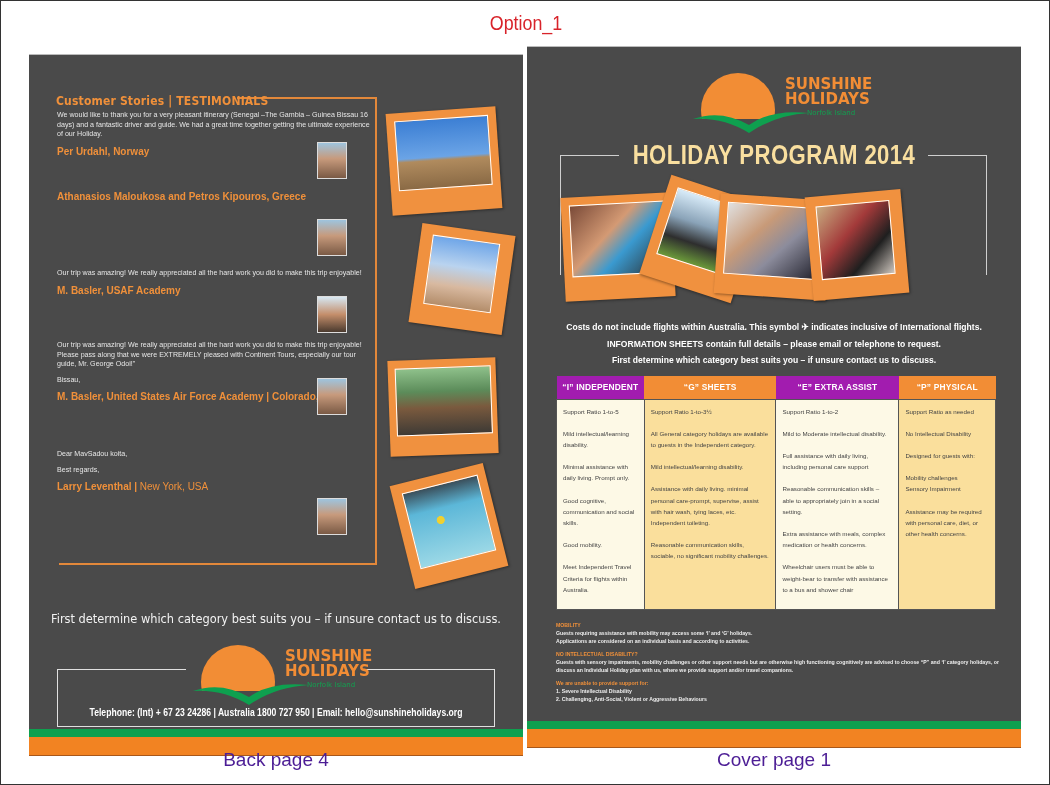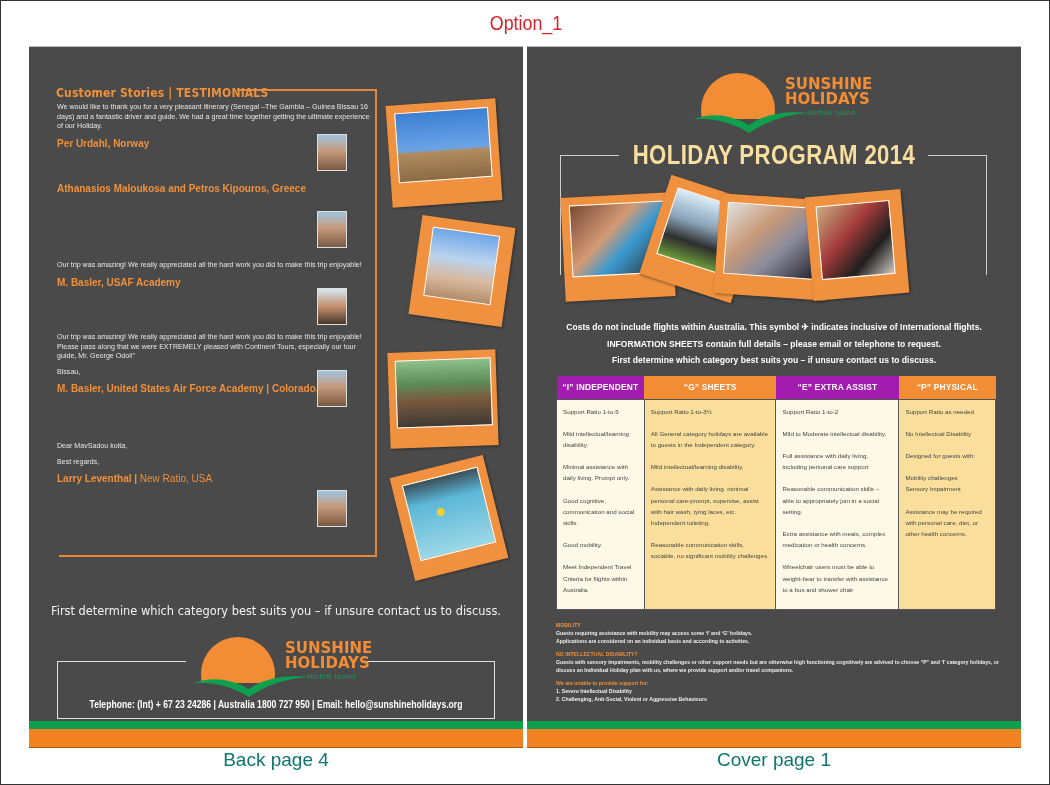--- a/index.html
+++ b/index.html
@@ -12,26 +12,26 @@
   }
   .option-title {
     position: absolute; left: 0; top: 10px; width: 1050px; text-align: center;
     color: #d8232a; font-size: 21px; font-family: "Liberation Sans", sans-serif;
     transform: scaleX(0.85);
   }
   .page {
     position: absolute; top: 45px; height: 702px; background: #4a4a4a;
     border-top: 1px solid #bbb; overflow: hidden;
   }
-  .page.back { left: 28px; width: 494px; }
+  .page.back { left: 28px; width: 494px; margin-top: 8px; }
   .page.cover { left: 526px; width: 494px; }
   .stripe-green { position: absolute; left: 0; bottom: 19px; width: 100%; height: 8px; background: #0ea04f; }
   .stripe-orange { position: absolute; left: 0; bottom: 0; width: 100%; height: 19px; background: #f28322; border-bottom: 1px solid #a8571a; }
   .page-label {
-    position: absolute; top: 748px; font-size: 19px; color: #0f766e; width: 494px; text-align: center;
+    position: absolute; top: 748px; font-size: 19px; color: #4c1d95; width: 494px; text-align: center;
     font-family: "Liberation Sans", sans-serif;
   }
 
   
   .testimonials-frame {
     position: absolute; left: 30px; top: 42px; width: 318px; height: 468px;
     border-right: 2px solid #e3883a; border-bottom: 2px solid #e3883a;
   }
   .testimonials-frame .top-line {
     position: absolute; right: -2px; top: 0; width: 140px; height: 2px; background: #e3883a;
@@ -143,21 +143,21 @@
     <p>Our trip was amazing! We really appreciated all the hard work you did to make this trip enjoyable! Please pass along that we were EXTREMELY pleased with Continent Tours, especially our tour guide, Mr. George Odoi!"</p>
     <p>Bissau,</p>
     <div class="author">M. Basler, United States Air Force Academy | Colorado, USA</div>
   </div>
   <div class="avatar" style="top:323px;"></div>
 
   <div class="testimonial" style="top:395px;">
     <p>Dear MavSadou koita,</p>
     <p>Best regards,</p>
     <div class="author">
-      <span>Larry Leventhal | </span><span class="loc">New Ratio, USA</span>
+      <span>Larry Leventhal | </span><span class="loc">New York, USA</span>
     </div>
   </div>
   <div class="avatar" style="top:443px;"></div>
 
   <div class="polaroid" style="left:360px;top:55px;width:110px;height:102px;transform:rotate(-4deg);">
     <div class="photo" style="left:8px;top:8px;width:94px;height:70px;background:linear-gradient(180deg,#3c7fd4 0%,#6ba4e6 55%,#b08b5e 60%,#8a6a45 100%);"></div>
   </div>
   <div class="polaroid" style="left:386px;top:174px;width:94px;height:100px;transform:rotate(8deg);">
     <div class="photo" style="left:12px;top:10px;width:68px;height:70px;background:linear-gradient(180deg,#6fa6e8 0%,#b9d3ef 40%,#d8b9a0 70%,#b38d6a 100%);"></div>
   </div>

